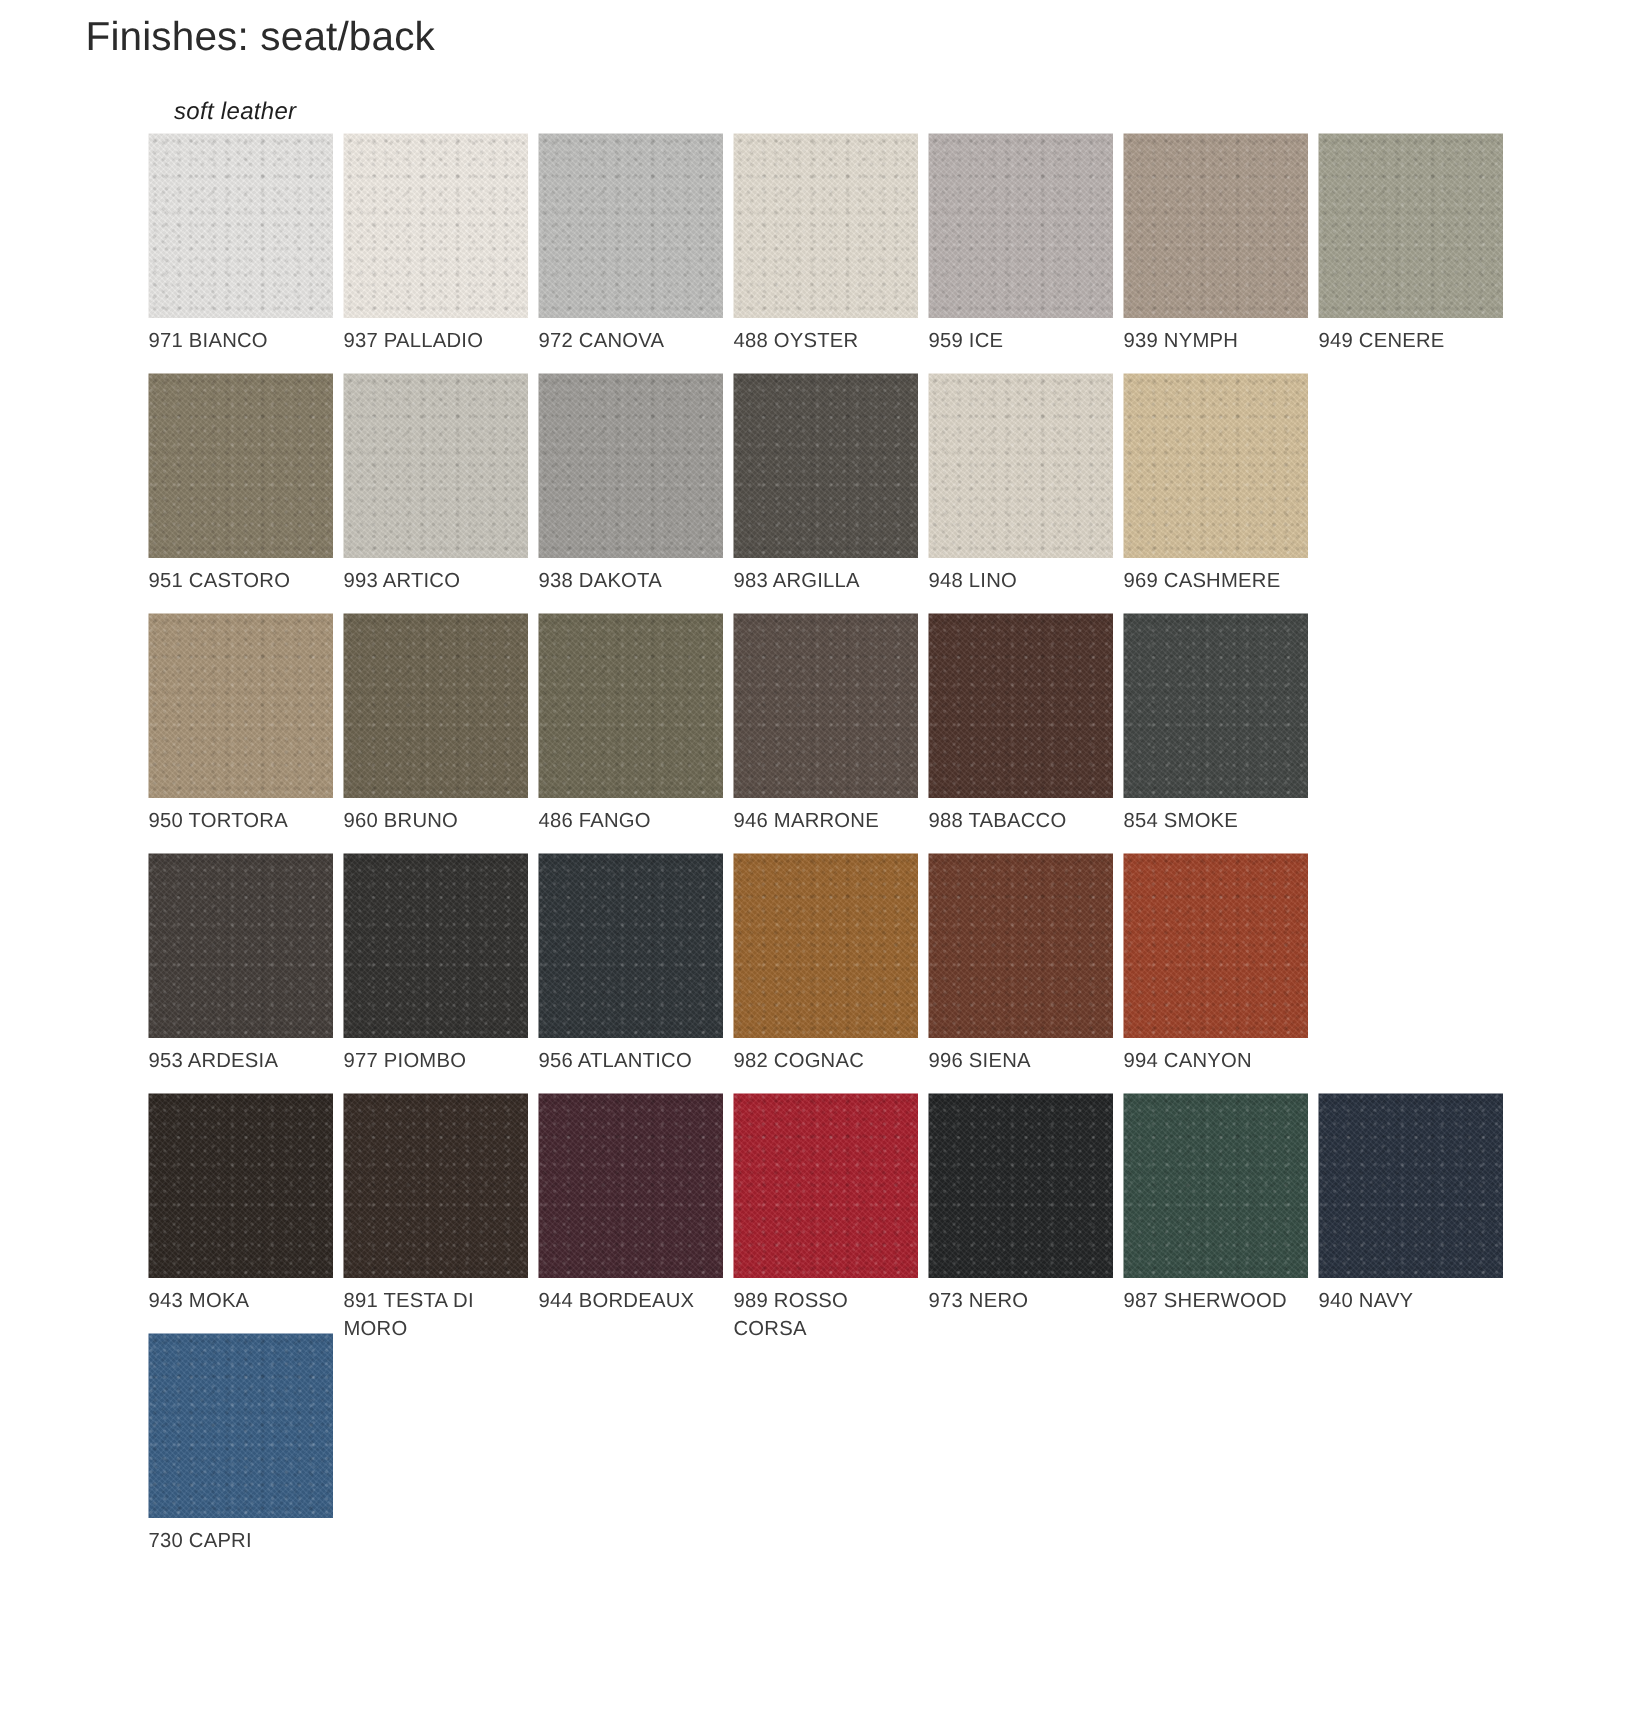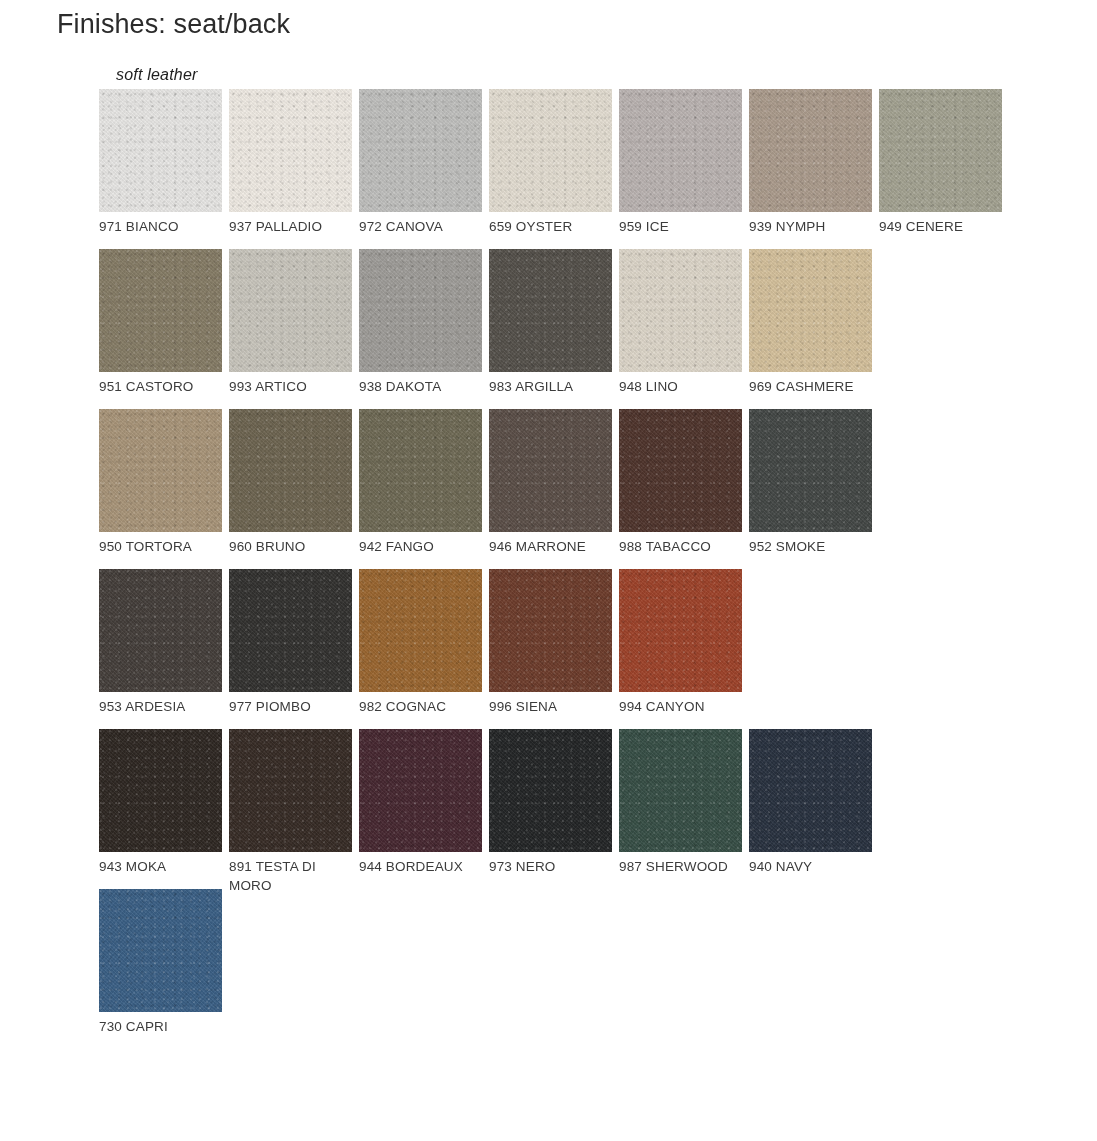--- a/index.html
+++ b/index.html
@@ -120,21 +120,21 @@
       <div class="swatch-cell">
         <div class="swatch-chip" style="background: rgb(239, 234, 227);"></div>
         <div class="swatch-label">937 PALLADIO</div>
       </div>
       <div class="swatch-cell">
         <div class="swatch-chip" style="background: rgb(191, 191, 189);"></div>
         <div class="swatch-label">972 CANOVA</div>
       </div>
       <div class="swatch-cell">
         <div class="swatch-chip" style="background: rgb(227, 221, 209);"></div>
-        <div class="swatch-label">659 OYSTER</div>
+        <div class="swatch-label">488 OYSTER</div>
       </div>
       <div class="swatch-cell">
         <div class="swatch-chip" style="background: rgb(186, 179, 177);"></div>
         <div class="swatch-label">959 ICE</div>
       </div>
       <div class="swatch-cell">
         <div class="swatch-chip" style="background: rgb(171, 155, 140);"></div>
         <div class="swatch-label">939 NYMPH</div>
       </div>
       <div class="swatch-cell">
@@ -172,45 +172,49 @@
       <div class="swatch-cell">
         <div class="swatch-chip" style="background: rgb(168, 148, 120);"></div>
         <div class="swatch-label">950 TORTORA</div>
       </div>
       <div class="swatch-cell">
         <div class="swatch-chip" style="background: rgb(109, 100, 80);"></div>
         <div class="swatch-label">960 BRUNO</div>
       </div>
       <div class="swatch-cell">
         <div class="swatch-chip" style="background: rgb(110, 105, 84);"></div>
-        <div class="swatch-label">942 FANGO</div>
+        <div class="swatch-label">486 FANGO</div>
       </div>
       <div class="swatch-cell">
         <div class="swatch-chip" style="background: rgb(90, 78, 71);"></div>
         <div class="swatch-label">946 MARRONE</div>
       </div>
       <div class="swatch-cell">
         <div class="swatch-chip" style="background: rgb(79, 52, 44);"></div>
         <div class="swatch-label">988 TABACCO</div>
       </div>
       <div class="swatch-cell">
         <div class="swatch-chip" style="background: rgb(67, 71, 69);"></div>
-        <div class="swatch-label">952 SMOKE</div>
+        <div class="swatch-label">854 SMOKE</div>
       </div>
     </div>
     <div class="swatch-row">
       <div class="swatch-cell">
         <div class="swatch-chip" style="background: rgb(68, 62, 58);"></div>
         <div class="swatch-label">953 ARDESIA</div>
       </div>
       <div class="swatch-cell">
         <div class="swatch-chip" style="background: rgb(50, 49, 47);"></div>
         <div class="swatch-label">977 PIOMBO</div>
       </div>
       <div class="swatch-cell">
+        <div class="swatch-chip" style="background: rgb(47, 53, 57);"></div>
+        <div class="swatch-label">956 ATLANTICO</div>
+      </div>
+      <div class="swatch-cell">
         <div class="swatch-chip" style="background: rgb(153, 101, 47);"></div>
         <div class="swatch-label">982 COGNAC</div>
       </div>
       <div class="swatch-cell">
         <div class="swatch-chip" style="background: rgb(109, 60, 43);"></div>
         <div class="swatch-label">996 SIENA</div>
       </div>
       <div class="swatch-cell">
         <div class="swatch-chip" style="background: rgb(157, 66, 41);"></div>
         <div class="swatch-label">994 CANYON</div>
@@ -223,20 +227,24 @@
       </div>
       <div class="swatch-cell">
         <div class="swatch-chip" style="background: rgb(54, 43, 37);"></div>
         <div class="swatch-label">891 TESTA DI MORO</div>
       </div>
       <div class="swatch-cell">
         <div class="swatch-chip" style="background: rgb(70, 39, 48);"></div>
         <div class="swatch-label">944 BORDEAUX</div>
       </div>
       <div class="swatch-cell">
+        <div class="swatch-chip" style="background: rgb(167, 32, 46);"></div>
+        <div class="swatch-label">989 ROSSO CORSA</div>
+      </div>
+      <div class="swatch-cell">
         <div class="swatch-chip" style="background: rgb(35, 37, 38);"></div>
         <div class="swatch-label">973 NERO</div>
       </div>
       <div class="swatch-cell">
         <div class="swatch-chip" style="background: rgb(54, 78, 69);"></div>
         <div class="swatch-label">987 SHERWOOD</div>
       </div>
       <div class="swatch-cell">
         <div class="swatch-chip" style="background: rgb(40, 49, 63);"></div>
         <div class="swatch-label">940 NAVY</div>

